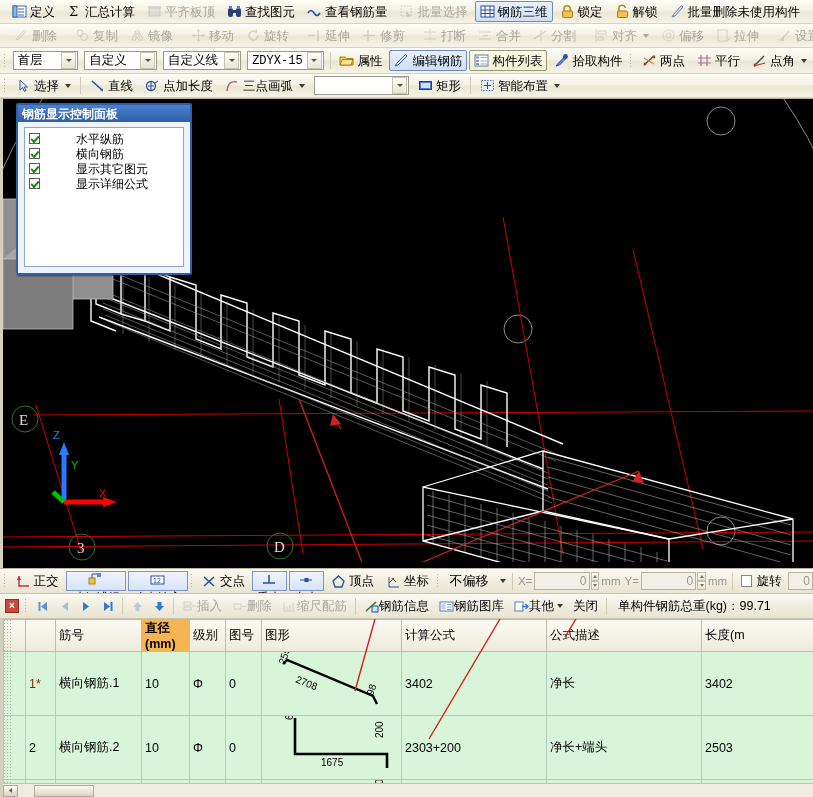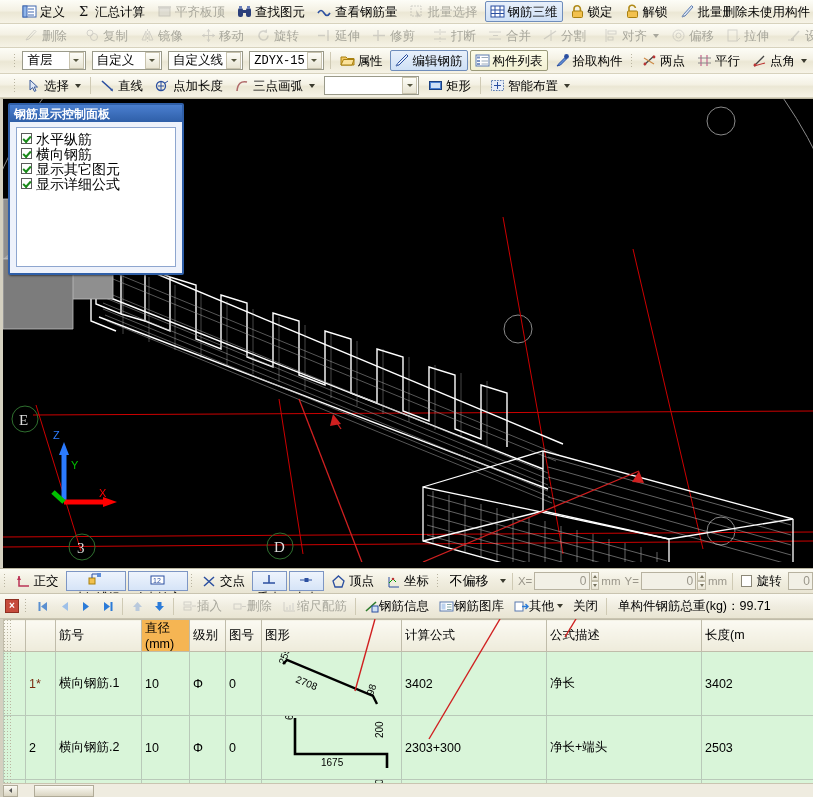--- a/index.html
+++ b/index.html
@@ -11,21 +11,21 @@
     color: #000;
     -webkit-font-smoothing: none;
   }
   #app { width:813px; height:797px; position:relative; display:flex; flex-direction:column; }
 
   
   .toolbar {
     display:flex; align-items:center;
     background: linear-gradient(to bottom,#fdfdf7 0%,#f4f1e4 45%,#ebe7d4 55%,#f6f3e6 100%);
     border-bottom:1px solid #d7d2bd;
-    height:24px; padding-left:12px; white-space:nowrap; overflow:hidden;
+    height:24px; padding-left:2px; white-space:nowrap; overflow:hidden;
   }
   .tb2 { height:24px; }
   .tbtn {
     display:flex; align-items:center; height:21px; padding:0 4px; margin:0 1px;
     border:1px solid transparent; border-radius:2px; cursor:default;
     font-size:12.5px; line-height:1; gap:3px;
   }
   .tbtn .lbl { padding-top:1px; }
   .tbtn.disabled { color:#a8a79c; }
   .tbtn.active {
@@ -60,40 +60,40 @@
   .combo .cbtn i { width:0;height:0;border-left:3px solid transparent;border-right:3px solid transparent;
                    border-top:3.5px solid #55553f; display:block; }
 
   
   #viewport { position:relative; flex:1 1 auto; background:#000; overflow:hidden;
               border-left:3px solid #d4d0c0; border-top:1px solid #b9b4a0;}
   #viewport svg.scene { position:absolute; inset:0; }
 
   
   #ctrlpanel {
-    position:absolute; left:5px; top:4px; width:176px; height:172px;
+    position:absolute; left:13px; top:4px; width:176px; height:172px;
     background:#eef2fb; border:2px solid #2f5fa8; border-radius:2px;
     box-shadow:1px 1px 2px rgba(0,0,0,.5);
   }
   #ctrlpanel .ttl {
     height:17px; background:linear-gradient(to bottom,#4a7fd0,#2f5fa8);
     color:#fff; font-weight:bold; font-size:12px; padding:1px 0 0 4px; letter-spacing:0px;
   }
   #ctrlpanel .body {
     position:absolute; left:6px; right:6px; top:22px; bottom:6px;
     background:#fff; border:1px solid #8ea6cf;
   }
   .chkrow { display:flex; align-items:center; height:15px; padding-left:4px; gap:4px; }
   .chkbox { width:11px;height:11px;border:1px solid #5a5a5a;background:#fff;position:relative;flex:0 0 11px;}
   .chkbox:after {
     content:""; position:absolute; left:1px; top:2px; width:6px;height:3px;
     border-left:2px solid #1a8a1a; border-bottom:2px solid #1a8a1a;
     transform:rotate(-48deg);
   }
-  .chkrow .t { font-size:14px; line-height:12px; }
+  .chkrow .t { font-size:12px; line-height:12px;margin-left:32px; }
 
   
   #snapbar {
     display:flex; align-items:center; height:26px; white-space:nowrap; overflow:hidden;
     background: linear-gradient(to bottom,#fbfaf2 0%,#f1eee0 50%,#e9e5d3 100%);
     border-top:1px solid #b9b4a0; border-bottom:1px solid #c9c4b0; padding-left:2px;
   }
   .sbtn { display:flex; align-items:center; gap:3px; height:20px; padding:0 4px; margin:0 1px;
           border:1px solid transparent; font-size:12.5px; }
   .sbtn.on { border:1px solid #7d96c4; background:linear-gradient(to bottom,#eef4fd,#d6e4f7);flex-direction:column; }
@@ -131,21 +131,21 @@
                border-left:3px solid #d4d0c0; }
   table.grid { border-collapse:collapse; table-layout:fixed; width:813px; }
   table.grid th, table.grid td {
     border:1px solid #b9c9b9; font-size:12.5px; font-weight:normal; padding:0 3px;
     vertical-align:middle; text-align:left; overflow:hidden;
   }
   table.grid th {
     height:26px; background:linear-gradient(to bottom,#fbfaf2,#eeebdb);
     border:1px solid #c0bcaa; text-align:left; color:#000;
   }
-  table.grid th.hl { background:#f5b553; }
+  table.grid th.hl { background:#f5b553;font-weight:bold; }
   table.grid th.rowhdr { width:18px; background:linear-gradient(to bottom,#fbfaf2,#eeebdb); }
   table.grid td { background:#d9f5d9; height:60px; }
   td.idx { background:linear-gradient(to bottom,#fdf6ea,#f0ece0); text-align:center; width:18px; }
   td.num { text-align:center; width:34px; }
   td.sel { background:#f7c07a; text-align:center; color:#7a2b10; }
   td.dia { background:#aee0d4; border-left:2px solid #000;margin-top:44px; }
   td.shape { padding:0; position:relative; }
   .hscrollbar {
     position:absolute; left:0; bottom:0; width:813px; height:14px;
     background:#efece0; border-top:1px solid #c9c4b0; display:flex; align-items:center;
@@ -1089,21 +1089,21 @@
           <td class="num">Φ</td>
           <td>0</td>
           <td class="shape">
             <svg class="shapesvg" width="140" height="60" viewBox="0 0 140 60">
               <path d="M30 2 L30 38 L122 38 L122 52" stroke="#000" stroke-width="2.6" fill="none"></path>
               <text x="28" y="4" transform="rotate(-90 28 4)">627</text>
               <text x="56" y="50">1675</text>
               <text x="118" y="22" transform="rotate(-90 118 22)">200</text>
             </svg>
           </td>
-          <td>2303+300</td>
+          <td>2303+200</td>
           <td>净长+端头</td>
           <td>2503</td>
         </tr>
 
         <tr>
           <td class="idx"></td>
           <td class="num">3</td>
           <td>横向钢筋.3</td>
           <td class="dia" style="background:#d9f5d9">10</td>
           <td class="num">Φ</td>

